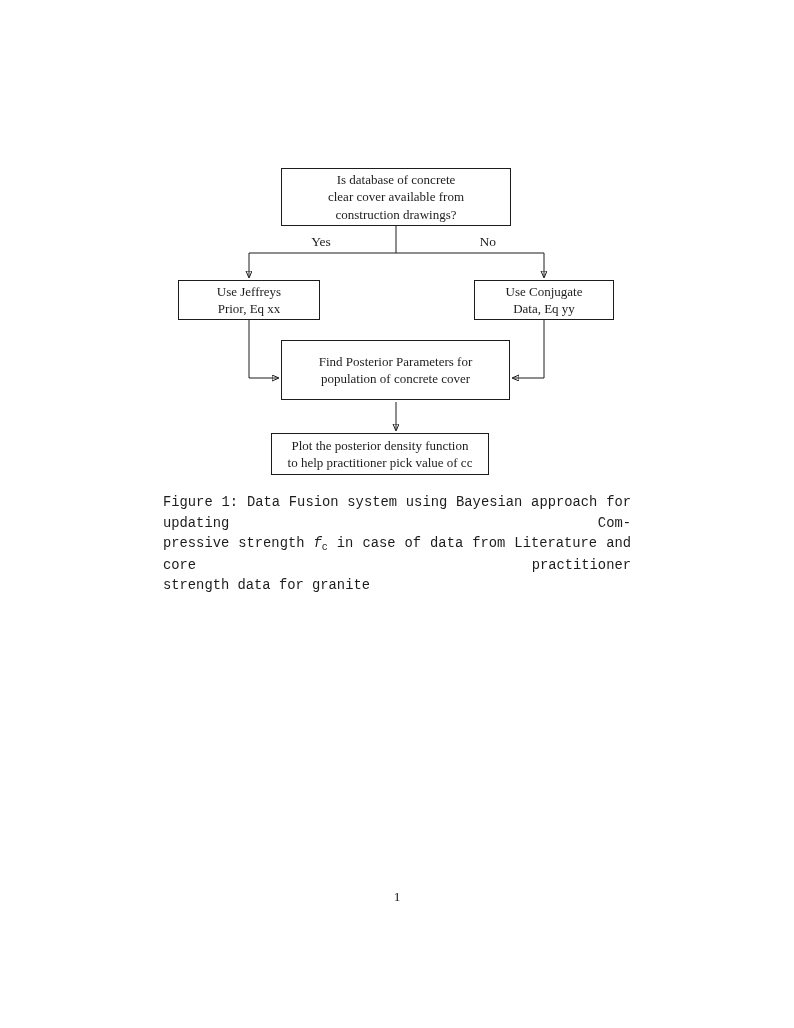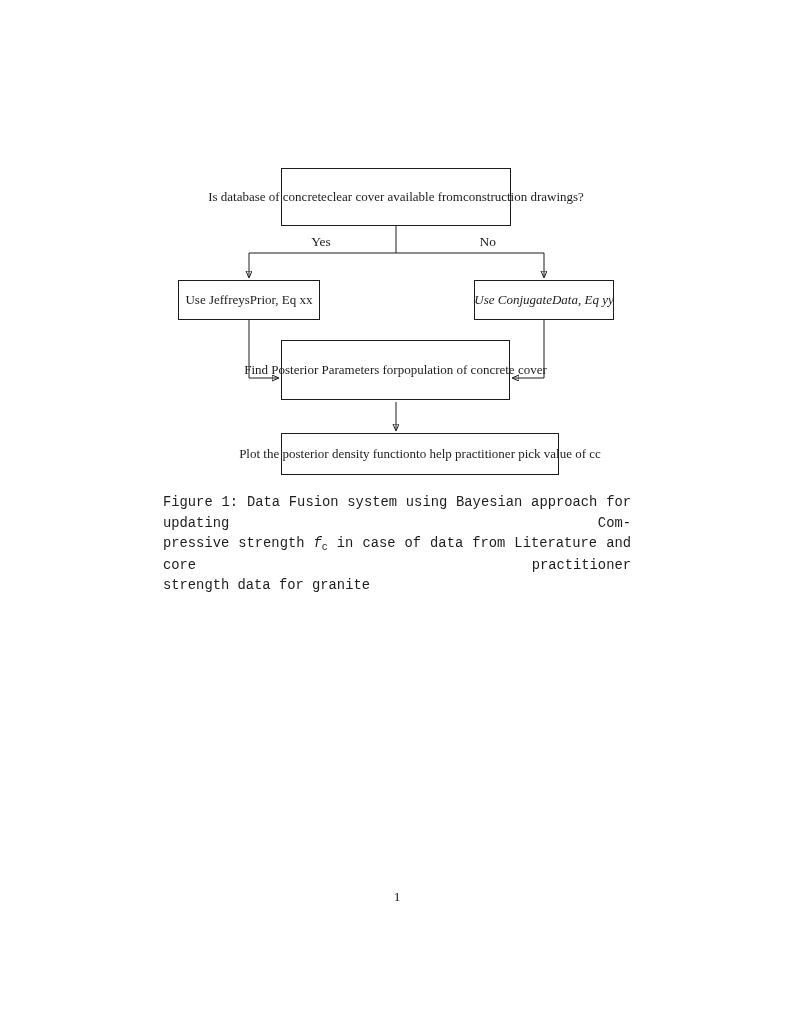--- a/index.html
+++ b/index.html
@@ -22,32 +22,33 @@
     stroke: #1c1c1c;
     stroke-width: 1;
     fill: none;
   }
   .node {
     position: absolute;
     box-sizing: border-box;
     border: 1px solid #1c1c1c;
     background: #ffffff;
     display: flex;
+    flex-direction: column;
     justify-content: center;
     align-items: center;
     text-align: center;
     font-size: 13px;
     line-height: 17.5px;
   }
   .node span { display: block; white-space: nowrap; }
   .node-decision  { left: 281px; top: 168px; width: 230px; height: 58px; }
   .node-jeffreys  { left: 178px; top: 280px; width: 142px; height: 40px; }
-  .node-conjugate { left: 474px; top: 280px; width: 140px; height: 40px; font-style: italic; }
+  .node-conjugate { left: 474px; top: 280px; width: 140px; height: 40px; }
   .node-posterior { left: 281px; top: 340px; width: 229px; height: 60px; }
-  .node-plot      { left: 281px; top: 433px; width: 278px; height: 42px; }
+  .node-plot      { left: 271px; top: 433px; width: 218px; height: 42px; }
   .edge-label {
     position: absolute;
     font-size: 13.5px;
     width: 60px;
     text-align: center;
   }
   .edge-label-yes { left: 291px; top: 234px; }
   .edge-label-no  { left: 436px; top: 234px; text-align: right; }
   .caption {
     position: absolute;

